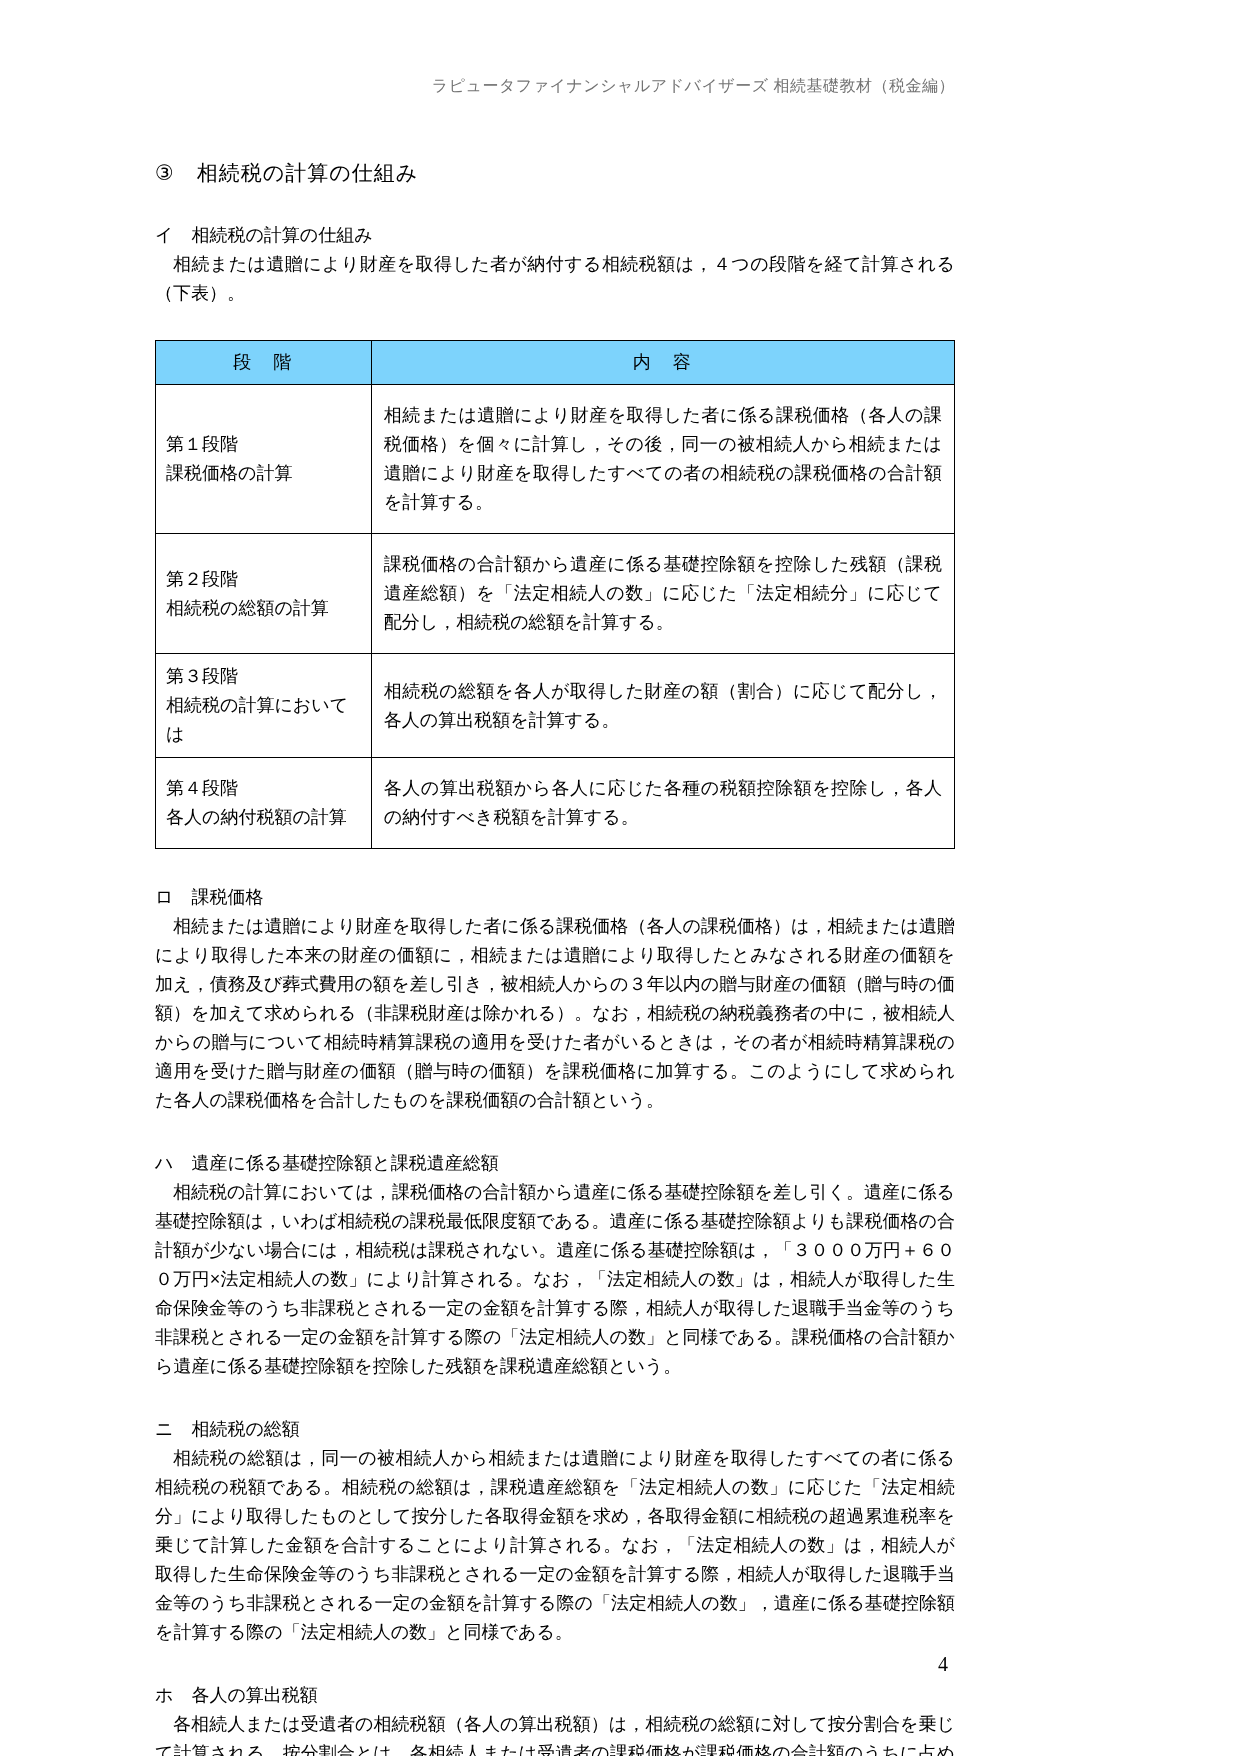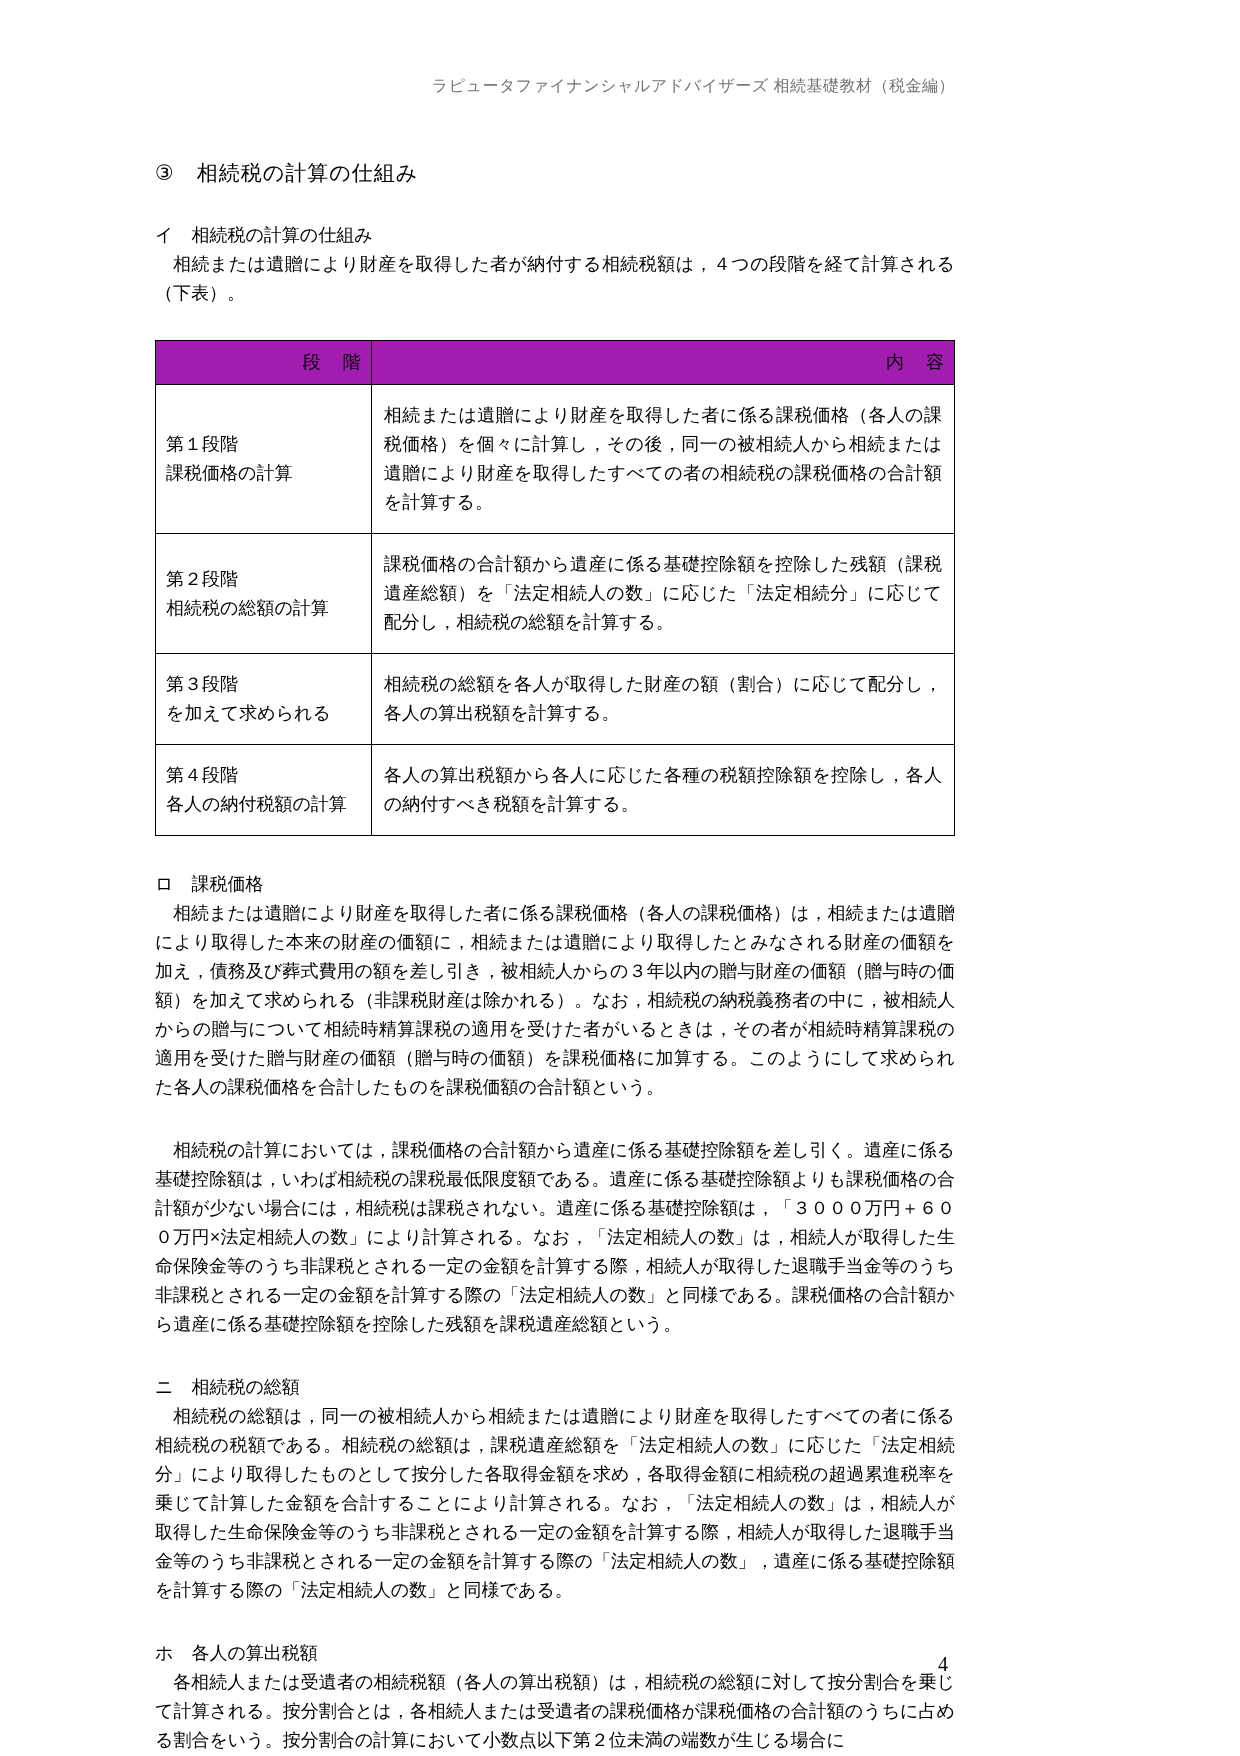--- a/index.html
+++ b/index.html
@@ -50,22 +50,22 @@
     margin-bottom: 2px;
     table-layout: fixed;
   }
   table.stages th, table.stages td {
     border: 1.5px solid #000;
     font-size: 18px;
     line-height: 29px;
     font-weight: normal;
   }
   table.stages th {
-    background: #a21caf;
-    text-align: right;
+    background: #7dd3fc;
+    text-align: center;
     padding: 7px 8px;
     letter-spacing: 2px;
   }
   table.stages col.c-stage { width: 27%; }
   table.stages col.c-desc  { width: 73%; }
   td.stage {
     vertical-align: middle;
     padding: 8px 10px;
     white-space: pre-line;
   }
@@ -114,37 +114,38 @@
 課税価格の計算</td>
           <td class="desc">相続または遺贈により財産を取得した者に係る課税価格（各人の課税価格）を個々に計算し，その後，同一の被相続人から相続または遺贈により財産を取得したすべての者の相続税の課税価格の合計額を計算する。</td>
         </tr>
         <tr>
           <td class="stage">第２段階
 相続税の総額の計算</td>
           <td class="desc">課税価格の合計額から遺産に係る基礎控除額を控除した残額（課税遺産総額）を「法定相続人の数」に応じた「法定相続分」に応じて配分し，相続税の総額を計算する。</td>
         </tr>
         <tr>
           <td class="stage">第３段階
-を加えて求められる</td>
+相続税の計算においては</td>
           <td class="desc">相続税の総額を各人が取得した財産の額（割合）に応じて配分し，各人の算出税額を計算する。</td>
         </tr>
         <tr>
           <td class="stage">第４段階
 各人の納付税額の計算</td>
           <td class="desc">各人の算出税額から各人に応じた各種の税額控除額を控除し，各人の納付すべき税額を計算する。</td>
         </tr>
       </tbody>
     </table>
 
     <section class="sec">
       <div class="sec-heading">ロ　課税価格</div>
       <p class="body-text">相続または遺贈により財産を取得した者に係る課税価格（各人の課税価格）は，相続または遺贈により取得した本来の財産の価額に，相続または遺贈により取得したとみなされる財産の価額を加え，債務及び葬式費用の額を差し引き，被相続人からの３年以内の贈与財産の価額（贈与時の価額）を加えて求められる（非課税財産は除かれる）。なお，相続税の納税義務者の中に，被相続人からの贈与について相続時精算課税の適用を受けた者がいるときは，その者が相続時精算課税の適用を受けた贈与財産の価額（贈与時の価額）を課税価格に加算する。このようにして求められた各人の課税価格を合計したものを課税価額の合計額という。</p>
     </section>
 
     <section class="sec">
+      <div class="sec-heading">ハ　遺産に係る基礎控除額と課税遺産総額</div>
       <p class="body-text">相続税の計算においては，課税価格の合計額から遺産に係る基礎控除額を差し引く。遺産に係る基礎控除額は，いわば相続税の課税最低限度額である。遺産に係る基礎控除額よりも課税価格の合計額が少ない場合には，相続税は課税されない。遺産に係る基礎控除額は，「３０００万円＋６００万円×法定相続人の数」により計算される。なお，「法定相続人の数」は，相続人が取得した生命保険金等のうち非課税とされる一定の金額を計算する際，相続人が取得した退職手当金等のうち非課税とされる一定の金額を計算する際の「法定相続人の数」と同様である。課税価格の合計額から遺産に係る基礎控除額を控除した残額を課税遺産総額という。</p>
     </section>
 
     <section class="sec">
       <div class="sec-heading">ニ　相続税の総額</div>
       <p class="body-text">相続税の総額は，同一の被相続人から相続または遺贈により財産を取得したすべての者に係る相続税の税額である。相続税の総額は，課税遺産総額を「法定相続人の数」に応じた「法定相続分」により取得したものとして按分した各取得金額を求め，各取得金額に相続税の超過累進税率を乗じて計算した金額を合計することにより計算される。なお，「法定相続人の数」は，相続人が取得した生命保険金等のうち非課税とされる一定の金額を計算する際，相続人が取得した退職手当金等のうち非課税とされる一定の金額を計算する際の「法定相続人の数」，遺産に係る基礎控除額を計算する際の「法定相続人の数」と同様である。</p>
     </section>
 
     <section class="sec">
       <div class="sec-heading">ホ　各人の算出税額</div>

